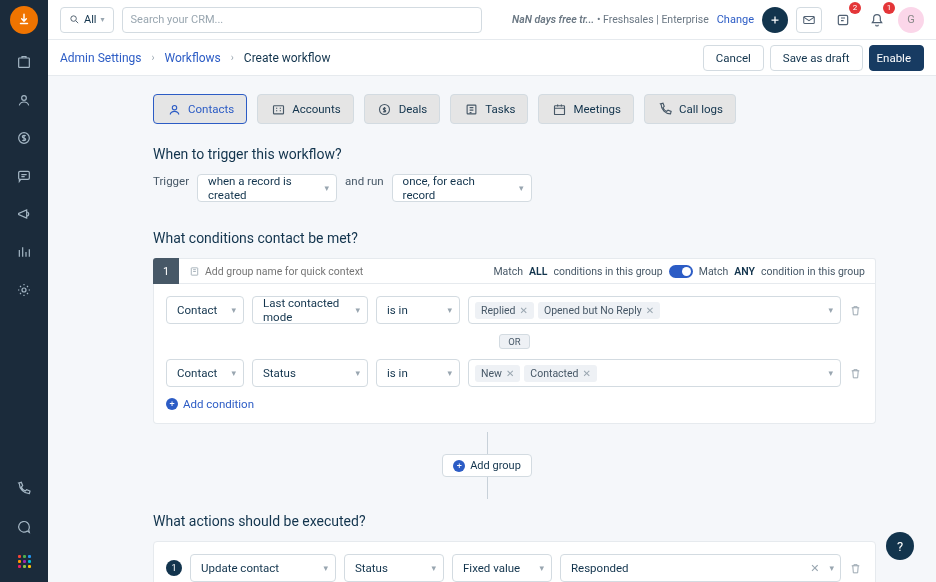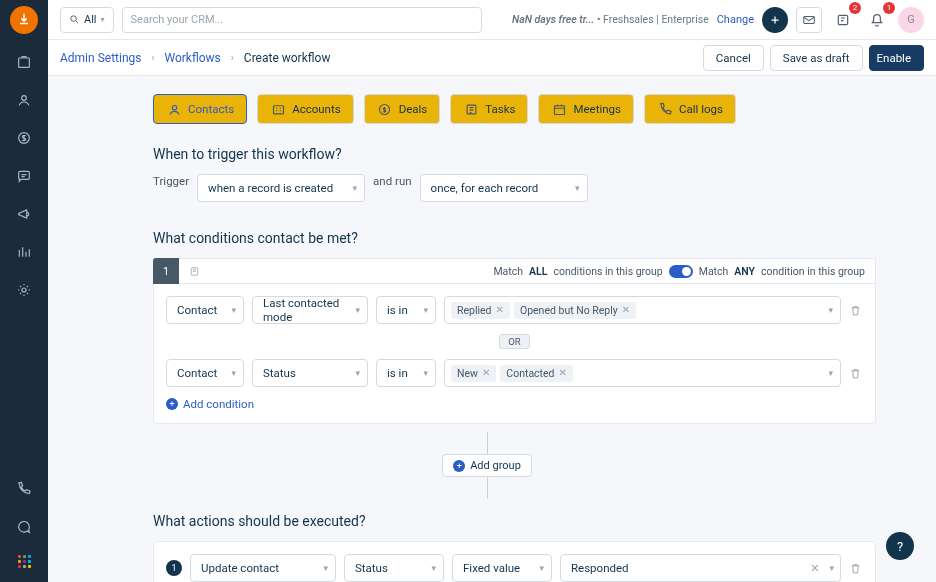--- a/index.html
+++ b/index.html
@@ -36,44 +36,44 @@
 .crumb { color: #2c5cc5; cursor: pointer; }
 .crumb.current { color: #12344d; cursor: default; }
 .chev { margin: 0 10px; color: #99a6b0; font-size: 10px; }
 .breadcrumb-bar .actions { margin-left: auto; display: flex; gap: 6px; }
 .btn { height: 26px; padding: 0 12px; border: 1px solid #d3dbe1; background: #fff; border-radius: 4px; font-size: 11.5px; cursor: pointer; color: #12344d; }
 .btn.primary { background: #173b62; color: #fff; border-color: #173b62; padding-left: 7px; }
 
 
 .main { flex: 1; overflow: auto; background: #f5f7fa; padding: 18px 60px 30px 105px; }
 .tabs-row { display: flex; gap: 10px; margin-bottom: 22px; }
-.tab { height: 30px; border: 1px solid #d3dbe1; background: #eab308; border-radius: 4px; padding: 0 12px; display: flex; align-items: center; gap: 6px; font-size: 11.5px; cursor: pointer; color: #12344d; }
+.tab { height: 30px; border: 1px solid #d3dbe1; background: #e5e5e5; border-radius: 4px; padding: 0 12px; display: flex; align-items: center; gap: 6px; font-size: 11.5px; cursor: pointer; color: #12344d; }
 .tab.active { border-color: #2c5cc5; color: #2c5cc5; }
 .tab .ticon { width: 16px; height: 16px; display: inline-flex; justify-content: center; align-items: center; }
 
 .section-title { font-size: 14px; font-weight: 400; margin-bottom: 12px; color: #12344d; }
 .trigger-row { display: flex; align-items: flex-start; gap: 8px; font-size: 11.5px; margin-bottom: 28px; color: #475867; }
 .select { height: 28px; border: 1px solid #d3dbe1; border-radius: 4px; background: #fff; display: flex; align-items: center; padding: 0 22px 0 10px; font-size: 11.5px; position: relative; cursor: pointer; color: #12344d; }
 .select::after { content: "▾"; position: absolute; right: 7px; color: #99a6b0; font-size: 9px; }
-.select.w150 { width: 168px; } .select.w120 { width: 116px; } .select.w90 { width: 78px; } .select.w58 { width: 60px; }
+.select.w150 { width: 140px; } .select.w120 { width: 116px; } .select.w90 { width: 78px; } .select.w58 { width: 84px; }
 
 
 .group-row { display: flex; align-items: stretch; }
 .group-num { width: 26px; background: #475867; color: #fff; display: flex; justify-content: center; align-items: center; font-size: 11px; border-radius: 3px 0 0 0; height: 26px; }
 .group-header { flex: 1; height: 26px; border: 1px solid #e6eaee; border-left: none; background: #fff; display: flex; align-items: center; padding: 0 10px; font-size: 10.5px; color: #475867; border-radius: 0 3px 0 0; }
 .group-header input { border: none; outline: none; flex: 1; font-size: 10.5px; color: #99a6b0; }
 .group-header .match-text { margin-left: auto; display: flex; align-items: center; gap: 6px; }
 .group-header b { color: #12344d; font-weight: 600; }
 .toggle { width: 24px; height: 13px; background: #2c5cc5; border-radius: 7px; position: relative; cursor: pointer; }
 .toggle::after { content: ""; width: 9px; height: 9px; background: #fff; border-radius: 50%; position: absolute; top: 2px; right: 2px; }
 .group-body { border: 1px solid #e6eaee; border-top: none; background: #fff; border-radius: 0 0 4px 4px; padding: 12px; margin-bottom: 8px; }
 .cond-row { display: flex; align-items: center; gap: 8px; }
 .chip-box { flex: 1; min-height: 28px; border: 1px solid #d3dbe1; border-radius: 4px; background: #fff; display: flex; align-items: center; padding: 0 22px 0 6px; gap: 4px; position: relative; }
 .chip-box::after { content: "▾"; position: absolute; right: 7px; color: #99a6b0; font-size: 9px; }
-.chip { background: #eef1f5; border-radius: 3px; padding: 2px 6px; font-size: 10.5px; color: #475867; display: inline-flex; gap: 4px; }
+.chip { background: #eef1f5; border-radius: 3px; padding: 2px 6px; font-size: 10.5px; color: #475867; display: inline-flex; align-items: center; gap: 4px; }
 .chip .x { color: #99a6b0; cursor: pointer; font-size: 10px; }
 .trash { color: #99a6b0; cursor: pointer; width: 14px; text-align: center; }
 .or-sep { display: flex; justify-content: center; margin: 10px 0; }
 .or-sep span { background: #eef1f5; border: 1px solid #d3dbe1; border-radius: 3px; font-size: 9.5px; padding: 1px 8px; color: #475867; }
 .add-link { color: #2c5cc5; font-size: 11.5px; display: flex; align-items: center; gap: 5px; cursor: pointer; margin-top: 10px; }
 .add-link .plus { width: 12px; height: 12px; border-radius: 50%; background: #2c5cc5; color: #fff; display: inline-flex; justify-content: center; align-items: center; font-size: 9px; }
 
 .connector { display: flex; flex-direction: column; align-items: center; margin-left: -55px; }
 .vline { width: 1px; height: 22px; background: #c8d1d9; }
 .add-group-btn { border: 1px solid #d3dbe1; background: #fff; border-radius: 4px; padding: 4px 10px; font-size: 11px; display: flex; align-items: center; gap: 5px; cursor: pointer; color: #12344d; }
@@ -294,20 +294,21 @@
     </div>
 
     <div class="section-title">What conditions contact be met?</div>
     <div class="group-row">
       <div class="group-num">1</div>
       <div class="group-header">
         <svg width="11" height="11" viewBox="0 0 24 24" fill="none" stroke="#99a6b0" stroke-width="1.8" style="margin-right:5px;">
             <rect x="5" y="4" width="14" height="16" rx="1"></rect>
             <path d="M9 8h6M9 12h6"></path>
           </svg>
+        <input placeholder="Add group name for quick context" style="">
         <div class="match-text">
           <span>Match</span> 
             <b>ALL</b> 
             <span>conditions in this group</span>
           <div class="toggle"></div>
           <span>Match</span> 
             <b>ANY</b> 
             <span>condition in this group</span>
         </div>
       </div>

